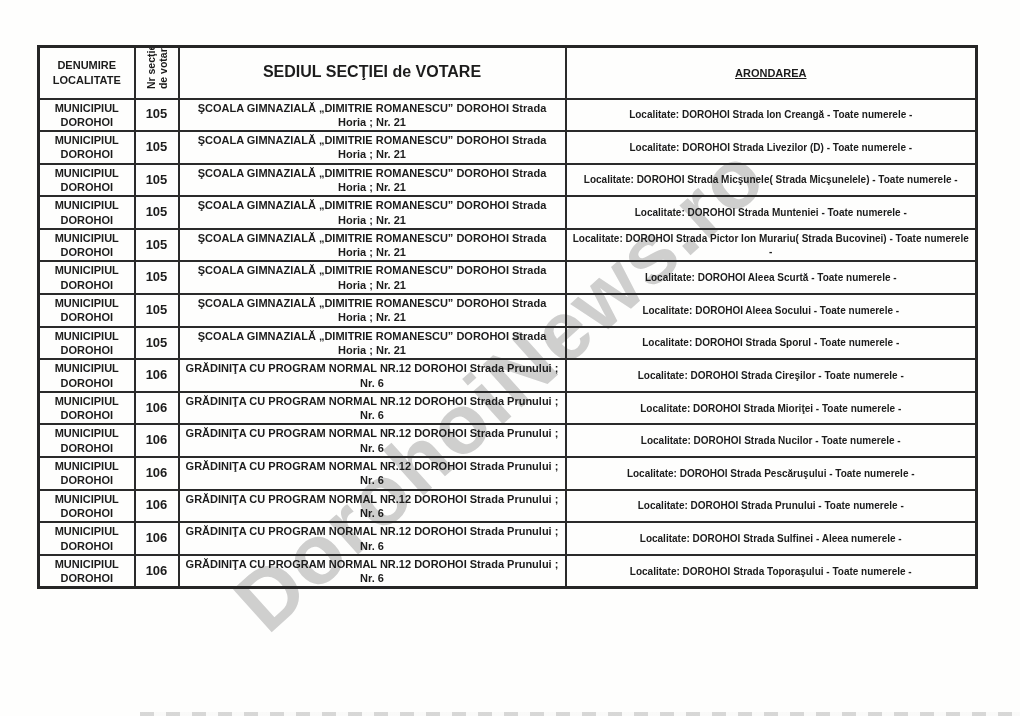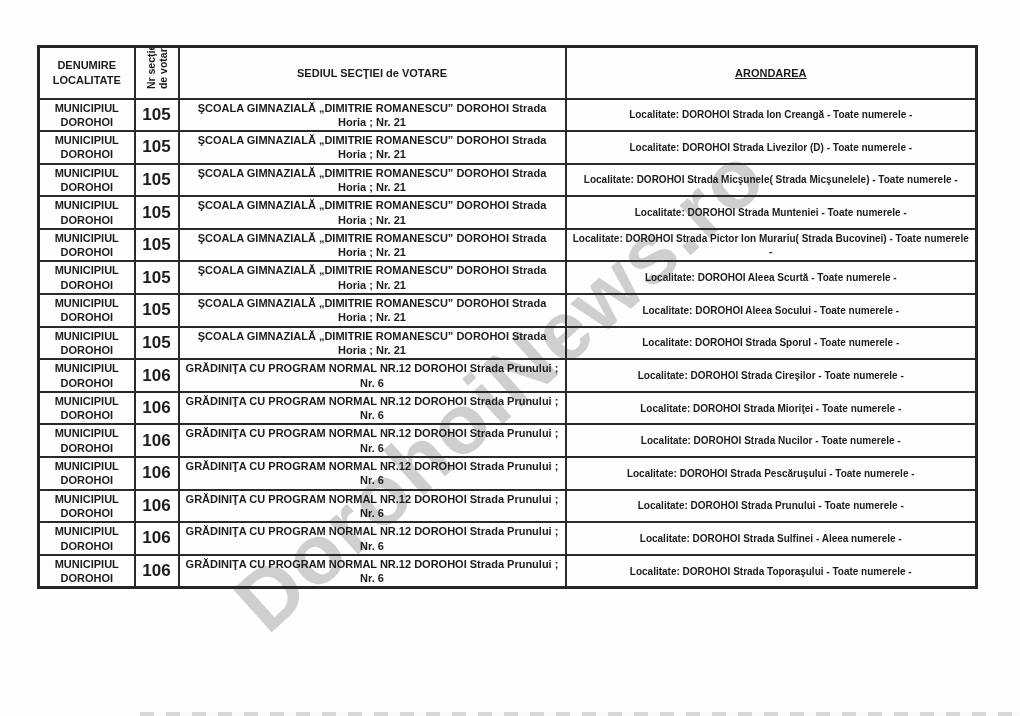--- a/index.html
+++ b/index.html
@@ -55,32 +55,32 @@
   }
   col.col-loc     { width: 96px; }
   col.col-nr      { width: 44px; }
   col.col-sediu   { width: 387px; }
   col.col-arondare{ width: 411px; }
 
   tr.header-row { height: 52px; }
   tr.data-row   { height: 25px; }
 
   th.h-loc      { font-size: 11px; }
-  th.h-sediu    { font-size: 11px; }
+  th.h-sediu    { font-size: 16px; }
   th.h-arondare { font-size: 11px; text-decoration: underline; }
   th.h-nr       { font-size: 10.5px; padding: 0; }
   .rotated {
     transform: rotate(-90deg);
     transform-origin: center center;
     white-space: nowrap;
     line-height: 1.15;
     font-size: 10.5px;
   }
   td.c-loc      { font-size: 11px; }
-  td.c-nr       { font-size: 17px; font-weight: normal; }
+  td.c-nr       { font-size: 13px; font-weight: normal; }
   td.c-sediu    { font-size: 11px; padding: 1px 8px; }
   td.c-arondare { font-size: 10px; padding: 1px 10px; }
 
   .page-cut-artifact {
     position: absolute;
     left: 140px;
     right: 0;
     bottom: 0;
     height: 4px;
     background: repeating-linear-gradient(

